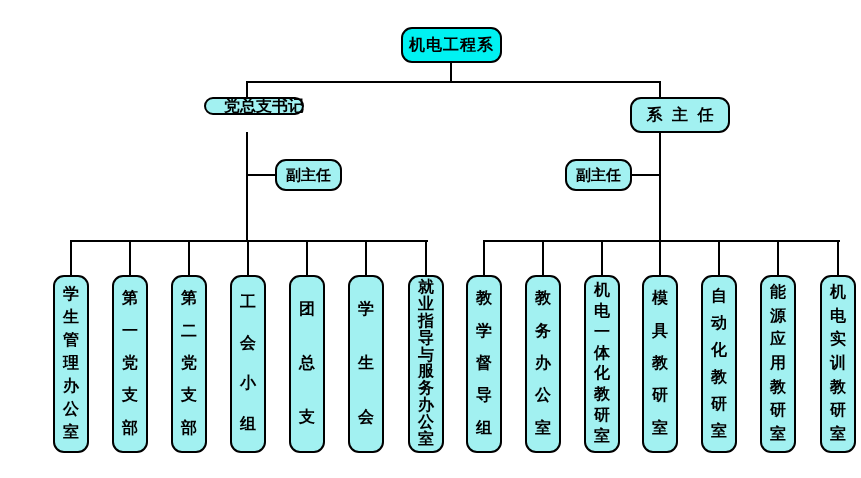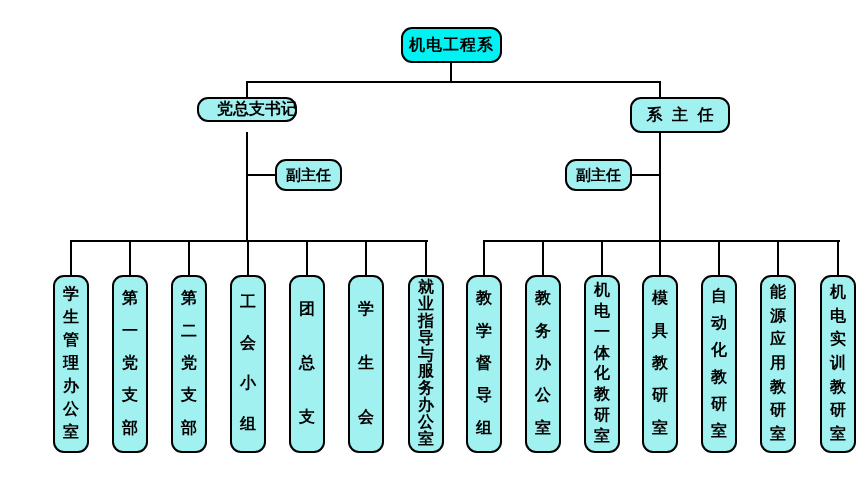--- a/index.html
+++ b/index.html
@@ -86,21 +86,21 @@
   <div class="line" style="left:575px; top:242px; width:2px; height:33px;"></div>
   <div class="line" style="left:633px; top:242px; width:2px; height:33px;"></div>
   <div class="line" style="left:692px; top:242px; width:2px; height:33px;"></div>
   <div class="line" style="left:751px; top:242px; width:2px; height:33px;"></div>
   <div class="line" style="left:811px; top:242px; width:2px; height:33px;"></div>
 
   <div class="node h-node root" style="left:375px; top:27px; width:101px; height:36px;">
     <span>机电工程系</span>
   </div>
 
-  <div class="node h-node" style="left:171px; top:97px; width:100px; height:25px;padding-left:20px;">
+  <div class="node h-node" style="left:178px; top:97px; width:100px; height:18px;padding-left:20px;">
     <span>党总支书记</span>
   </div>
   <div class="node h-node" style="left:604px; top:97px; width:100px; height:36px;">
     <span>系 主 任</span>
   </div>
 
   <div class="node h-node" style="left:249px; top:159px; width:67px; height:32px; font-size:15px;">
     <span>副主任</span>
   </div>
   <div class="node h-node" style="left:539px; top:159px; width:67px; height:32px; font-size:15px;">

